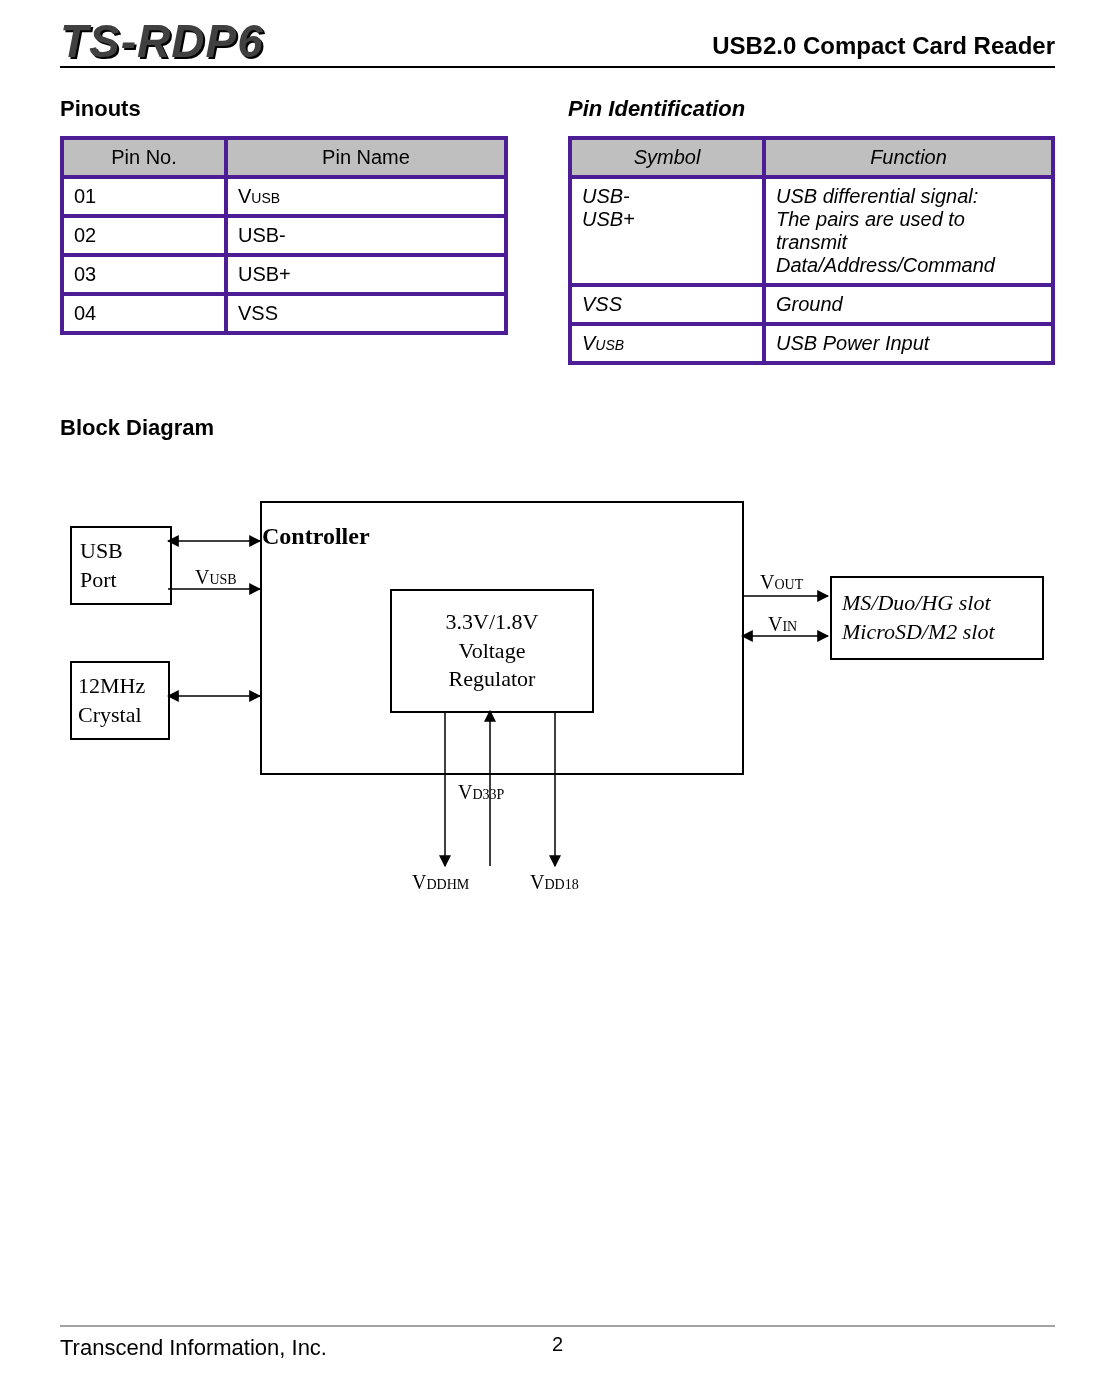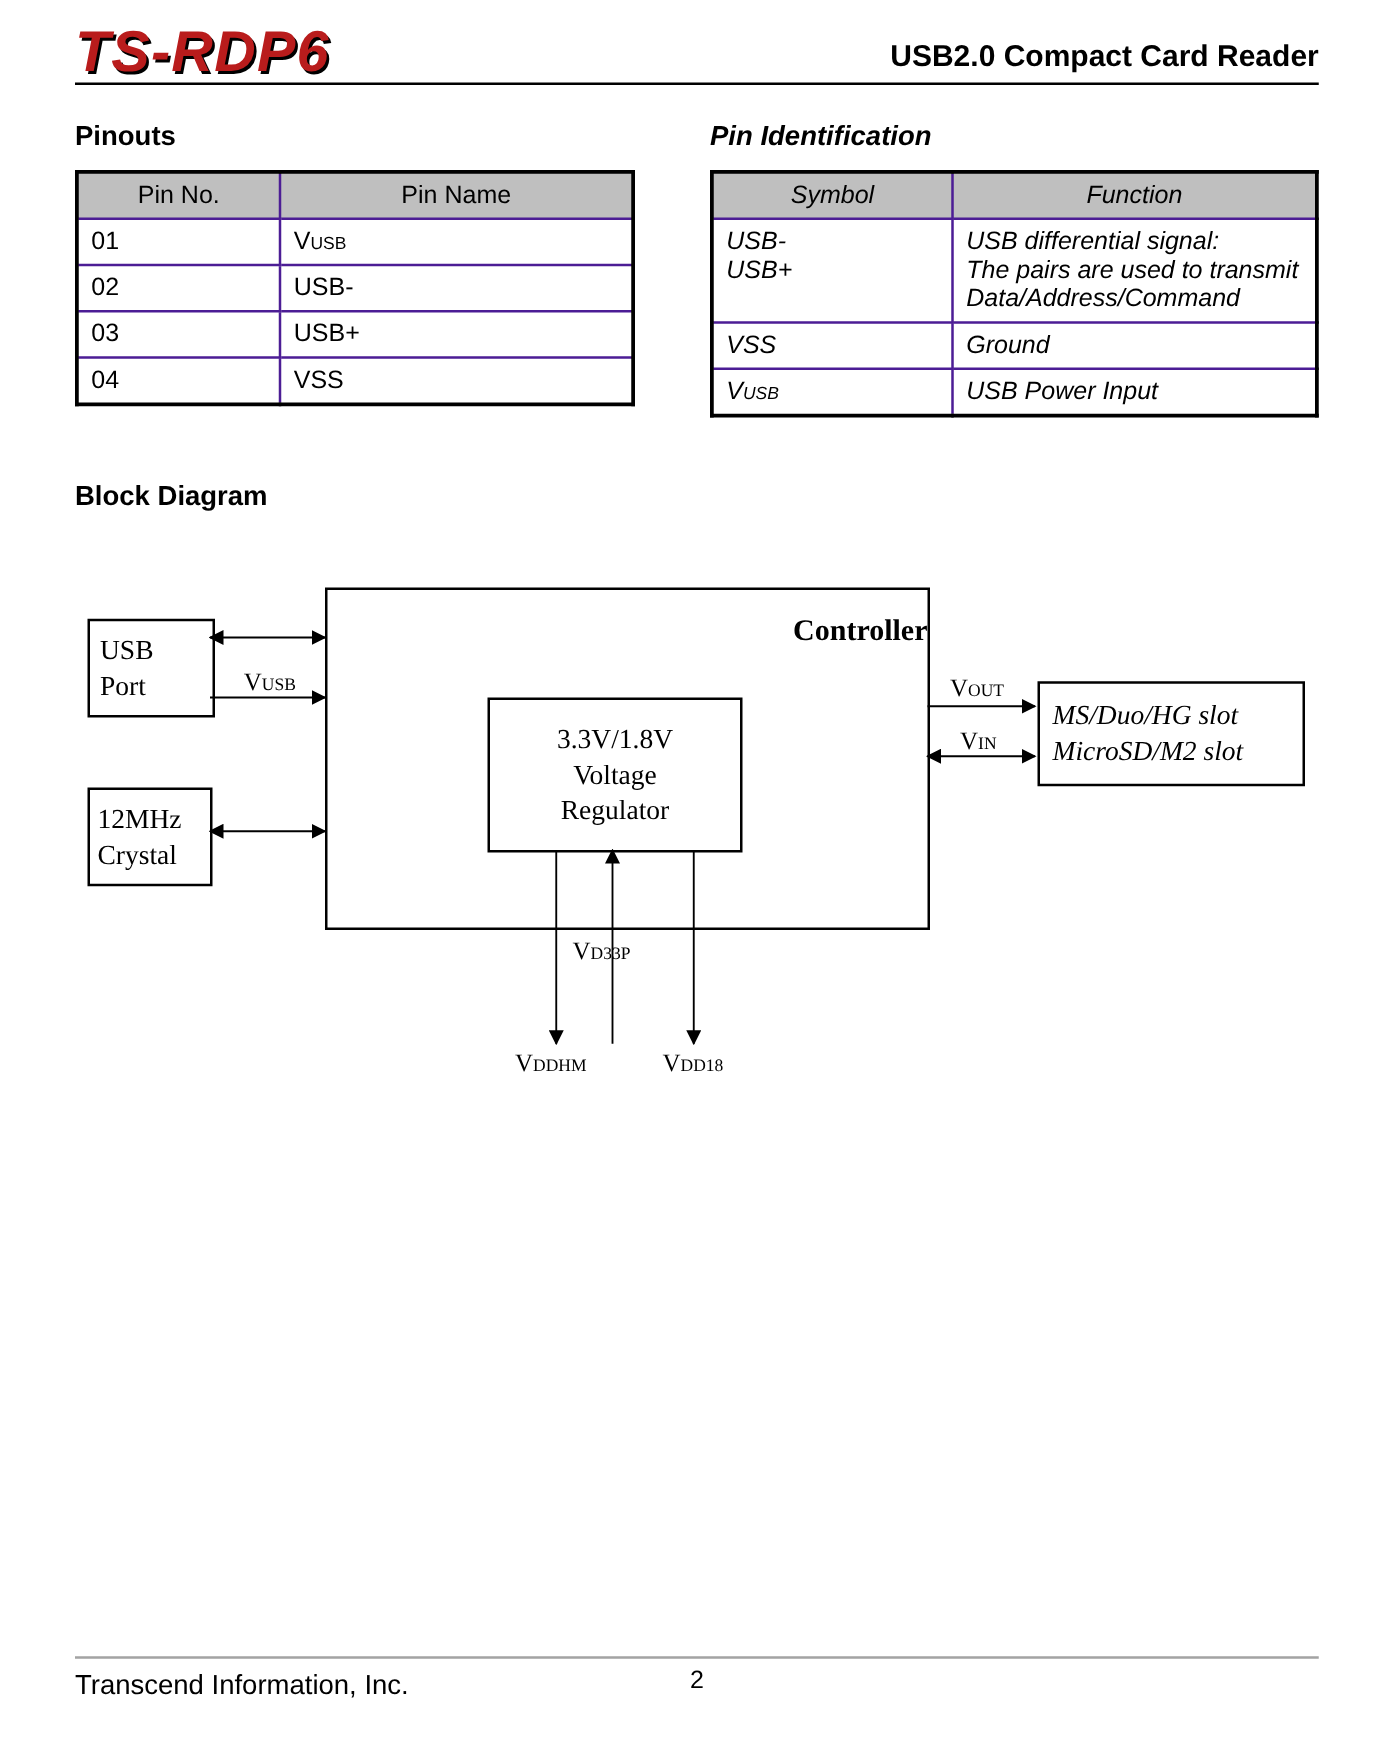--- a/index.html
+++ b/index.html
@@ -22,21 +22,21 @@
     align-items: flex-end;
     border-bottom: 2px solid #000;
     padding-bottom: 2px;
     margin-bottom: 18px;
   }
   .brand {
     font-family: Arial, Helvetica, sans-serif;
     font-weight: 900;
     font-style: italic;
     font-size: 46px;
-    color: #b91c1c;
+    color: #404040;
     text-shadow: 2px 2px 0 #000;
     letter-spacing: 1px;
     line-height: 1;
   }
   .product {
     font-size: 24px;
     font-weight: 700;
     padding-bottom: 4px;
   }
   .two-col {
@@ -50,21 +50,21 @@
     font-size: 22px;
     font-weight: 700;
     margin: 10px 0 14px 0;
   }
   table.data {
     border-collapse: collapse;
     width: 100%;
     border: 3px solid #000;
   }
   table.data th, table.data td {
-    border: 2px solid #4c1d95;
+    border: 4px solid #4c1d95;
     padding: 6px 10px;
     font-size: 20px;
   }
   table.data th {
     background: #bfbfbf;
     font-weight: 400;
     text-align: center;
   }
   table.pinouts td { }
   table.pinid td { text-align: left; vertical-align: top; }
@@ -187,21 +187,21 @@
         </tr>
       </tbody>
         </table>
     </div>
   </div>
 
   <h2 class="section" style="margin-top:50px">Block Diagram</h2>
 
   <div class="diagram-wrap">
 
-    <div class="box" style="left:200px; top:30px; width:480px; height:270px; align-items:flex-end; justify-content:flex-start;">
+    <div class="box" style="left:200px; top:30px; width:480px; height:270px; align-items:flex-start; justify-content:flex-start;">
       <div style="font-weight:700; font-size:24px; margin-top:18px">Controller</div>
     </div>
 
     <div class="box" style="left:330px; top:118px; width:200px; height:120px;">
       <div>3.3V/1.8V</div>
       <div>Voltage</div>
       <div>Regulator</div>
     </div>
 
     <div class="box" style="left:10px; top:55px; width:90px; height:75px; text-align:left; align-items:flex-start; padding-left:8px;">

